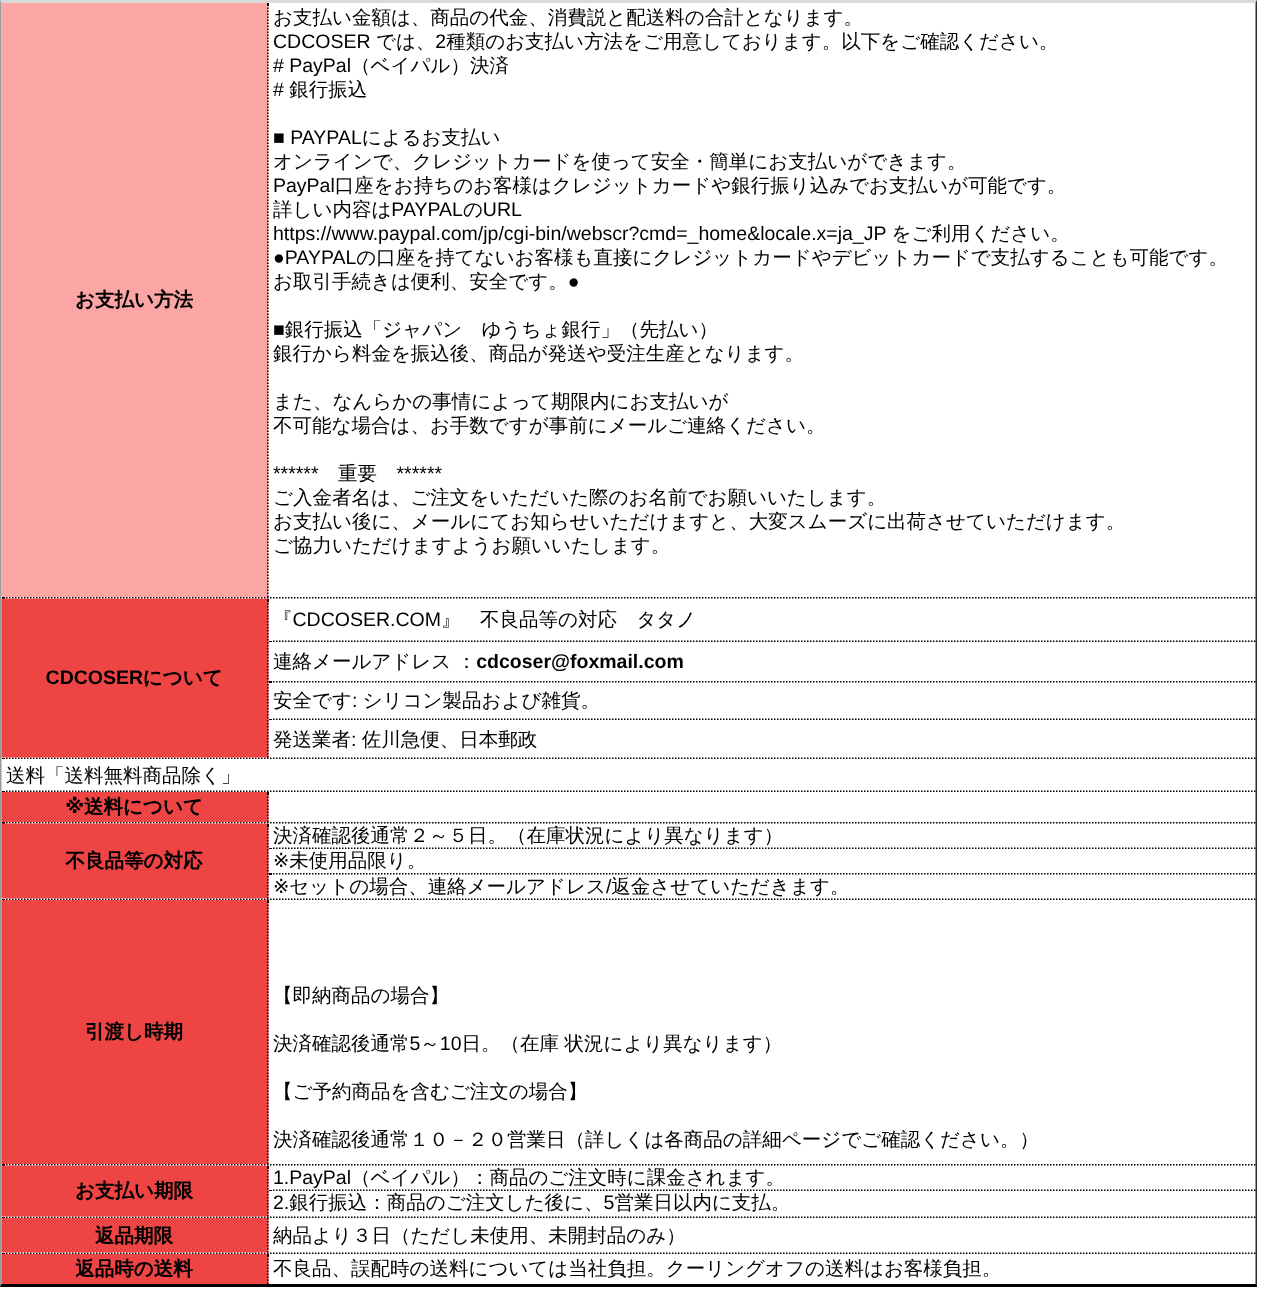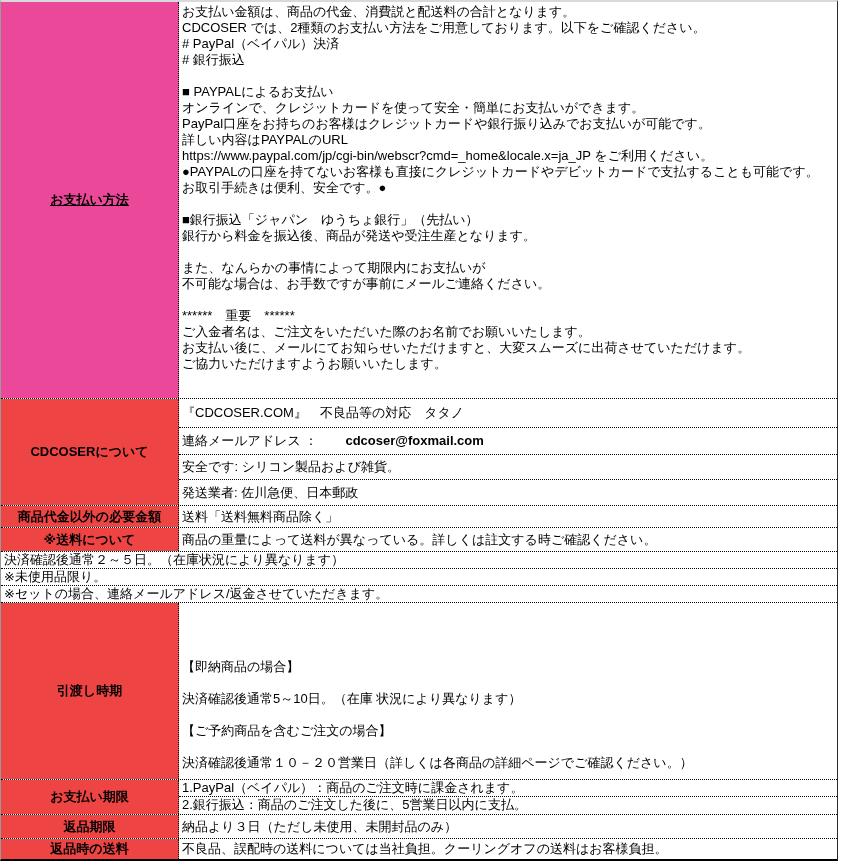--- a/index.html
+++ b/index.html
@@ -19,21 +19,21 @@
   .row-group { display: flex; border-bottom: 1px dotted #000000; }
   .row-group:last-child { border-bottom: none; }
   .hcell {
     flex: 0 0 178px; width: 178px;
     display: flex; align-items: center; justify-content: center;
     text-align: center; font-weight: bold;
     background: #ef4444;
     border-right: 1px dotted #000000;
     padding: 2px; line-height: 16px;
   }
-  .hcell.white-bg { background: #ec4899; text-decoration: underline; }
+  .hcell.white-bg { background: #fca5a5; }
   .vstack { flex: 1 1 auto; min-width: 0; display: flex; flex-direction: column; }
   .vcell {
     border-bottom: 1px dotted #000000;
     white-space: pre-wrap;
     line-height: 16px;
     padding: 2px 3px;
     overflow-wrap: break-word;
   }
   .vcell:last-child { border-bottom: none; }
   .vcenter { display: flex; align-items: center; }
@@ -47,21 +47,21 @@
   .cell-extra-fees  { min-height: 21px; }
   .cell-shipping-note { min-height: 23px; }
   .cell-defective-0 { min-height: 40px; }
   .cell-defective-1 { min-height: 16px; padding-top: 0; padding-bottom: 0; }
   .cell-defective-2 { min-height: 13px; padding-top: 0; padding-bottom: 0; }
   .cell-defective-3 { min-height: 13px; padding-top: 0; padding-bottom: 0; }
   .cell-delivery    { min-height: 128px; padding-top: 8px; margin-top: 48px; }
   .cell-deadline    { min-height: 17px; padding-top: 0; padding-bottom: 0; }
   .cell-return-deadline { min-height: 23px; }
   .cell-return-shipping { min-height: 19px; padding-top: 1px; padding-bottom: 1px; }
-  .email-bold { font-weight: bold; margin-left: 28px; }
+  .email-bold { font-weight: bold; }
 </style>
 </head>
 <body>
 
 <div class="shop-table">
 
   <div class="row-group">
     <div class="hcell white-bg">お支払い方法</div>
     <div class="vstack">
       <div class="vcell cell-payment-method">お支払い金額は、商品の代金、消費説と配送料の合計となります。
@@ -96,34 +96,31 @@
       <div class="vcell vcenter cell-about-site">『CDCOSER.COM』　不良品等の対応　タタノ</div>
       <div class="vcell vcenter cell-about-email">
         <span>連絡メールアドレス ：</span><span class="email-bold">cdcoser@foxmail.com</span>
       </div>
       <div class="vcell vcenter cell-about-biz">安全です: シリコン製品および雑貨。</div>
       <div class="vcell vcenter cell-about-ship">発送業者: 佐川急便、日本郵政</div>
     </div>
   </div>
 
   <div class="row-group">
-    <div class="hcell">商品代金以外の必要金額</div>
     <div class="vstack">
       <div class="vcell vcenter cell-extra-fees">送料「送料無料商品除く」</div>
     </div>
   </div>
 
   <div class="row-group">
     <div class="hcell">※送料について</div>
-    <div class="vstack">
-      <div class="vcell vcenter cell-shipping-note">商品の重量によって送料が異なっている。詳しくは註文する時ご確認ください。</div>
-    </div>
   </div>
 
   <div class="row-group">
+    <div class="hcell">不良品等の対応</div>
     <div class="vstack">
       <div class="vcell cell-defective-1">決済確認後通常２～５日。（在庫状況により異なります）</div>
       <div class="vcell cell-defective-2">※未使用品限り。</div>
       <div class="vcell cell-defective-3">※セットの場合、連絡メールアドレス/返金させていただきます。</div>
     </div>
   </div>
 
   <div class="row-group">
     <div class="hcell">引渡し時期</div>
     <div class="vstack">

